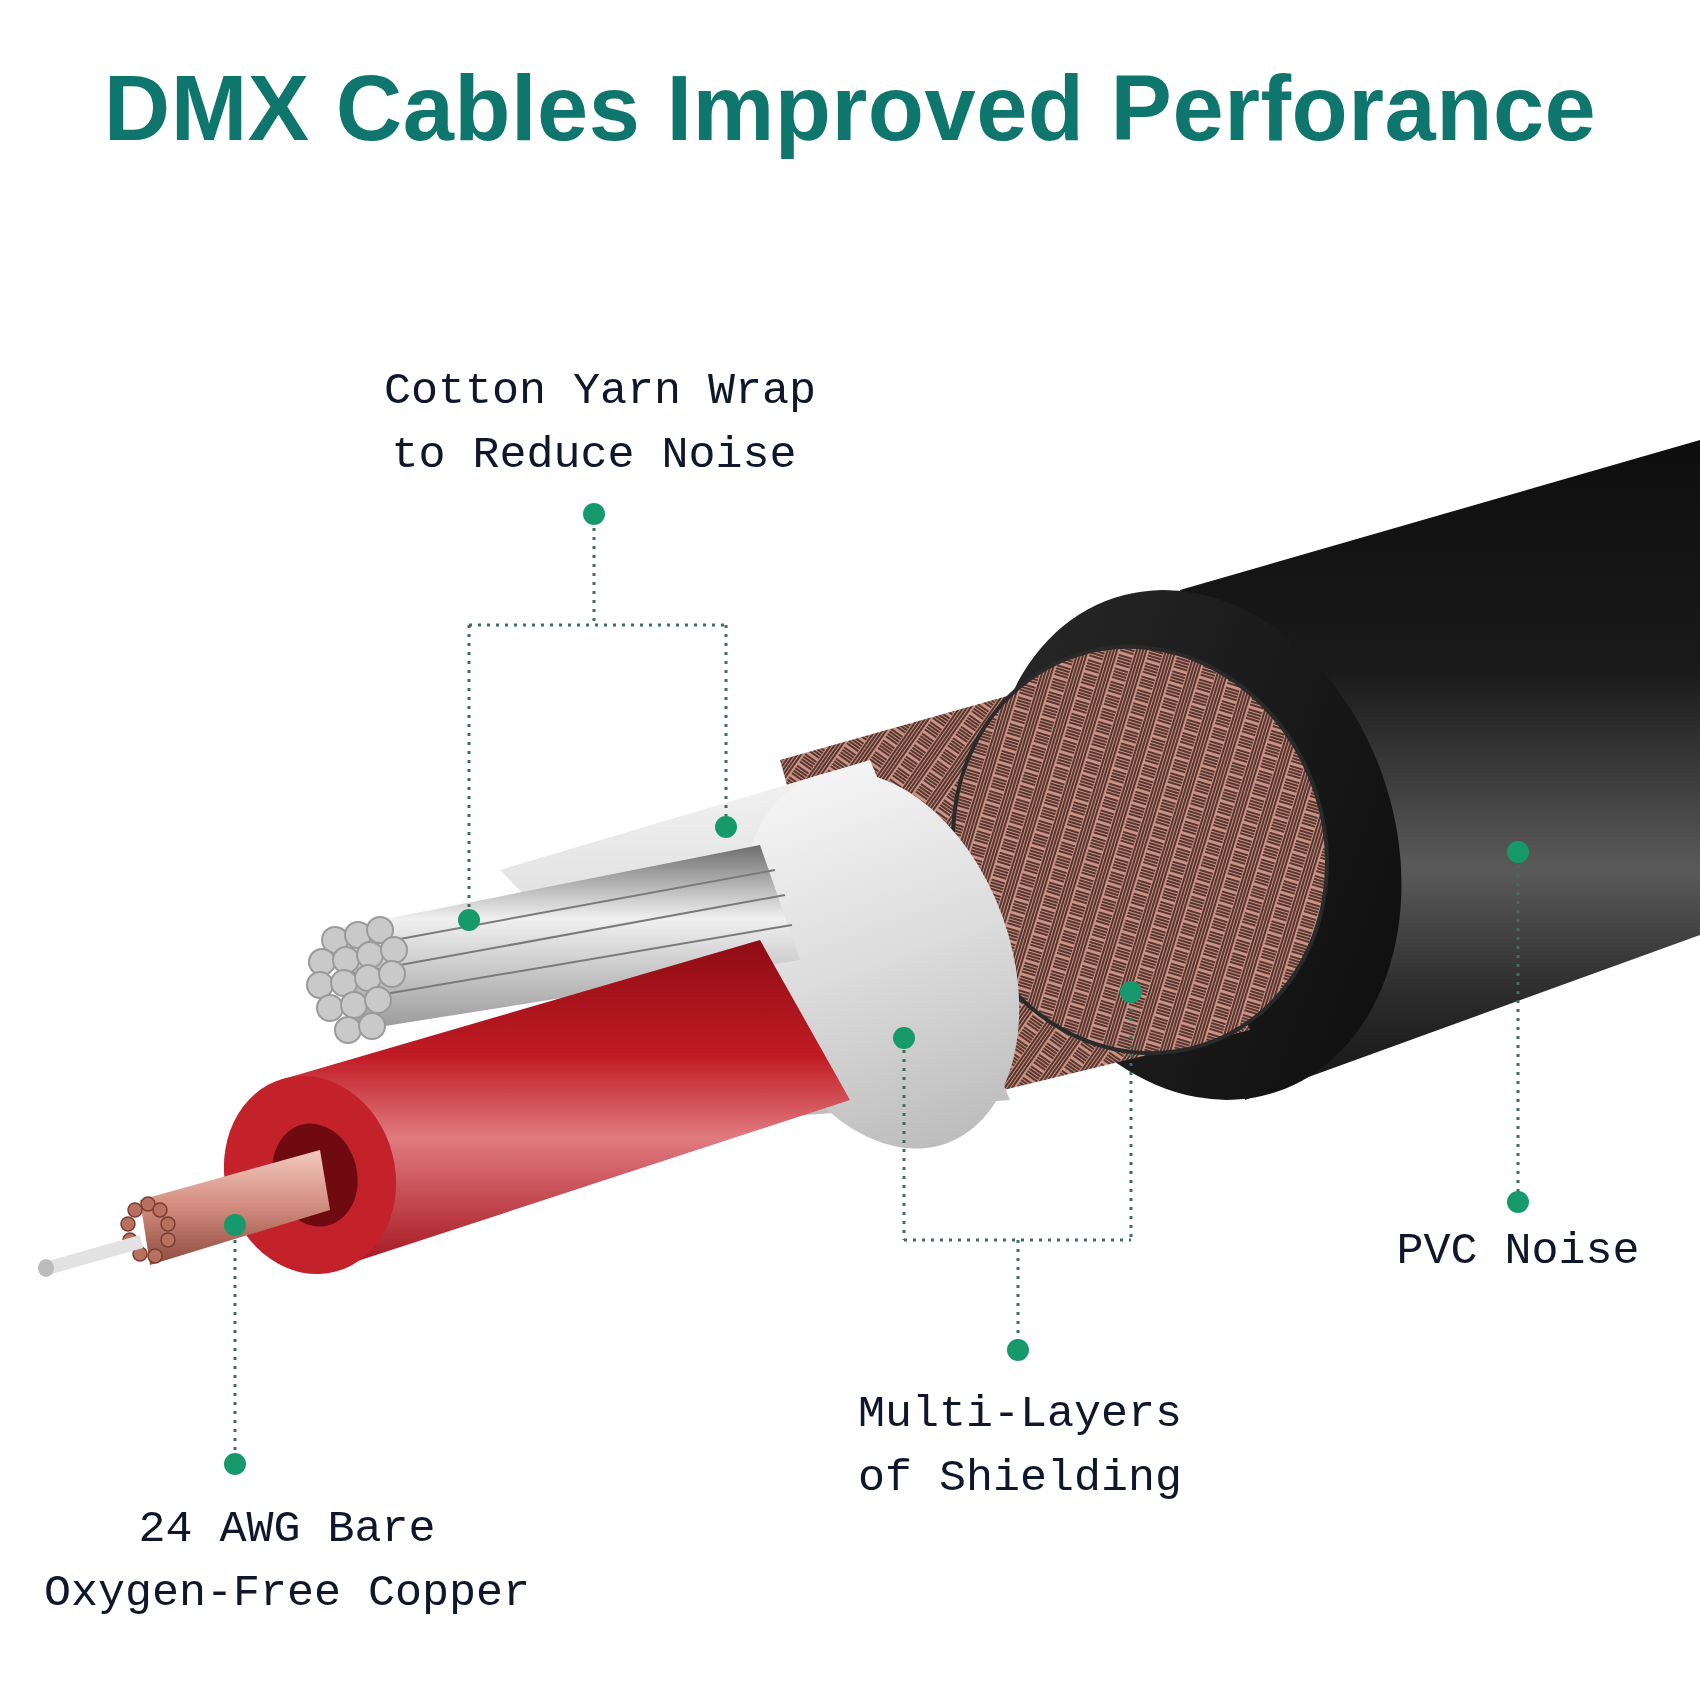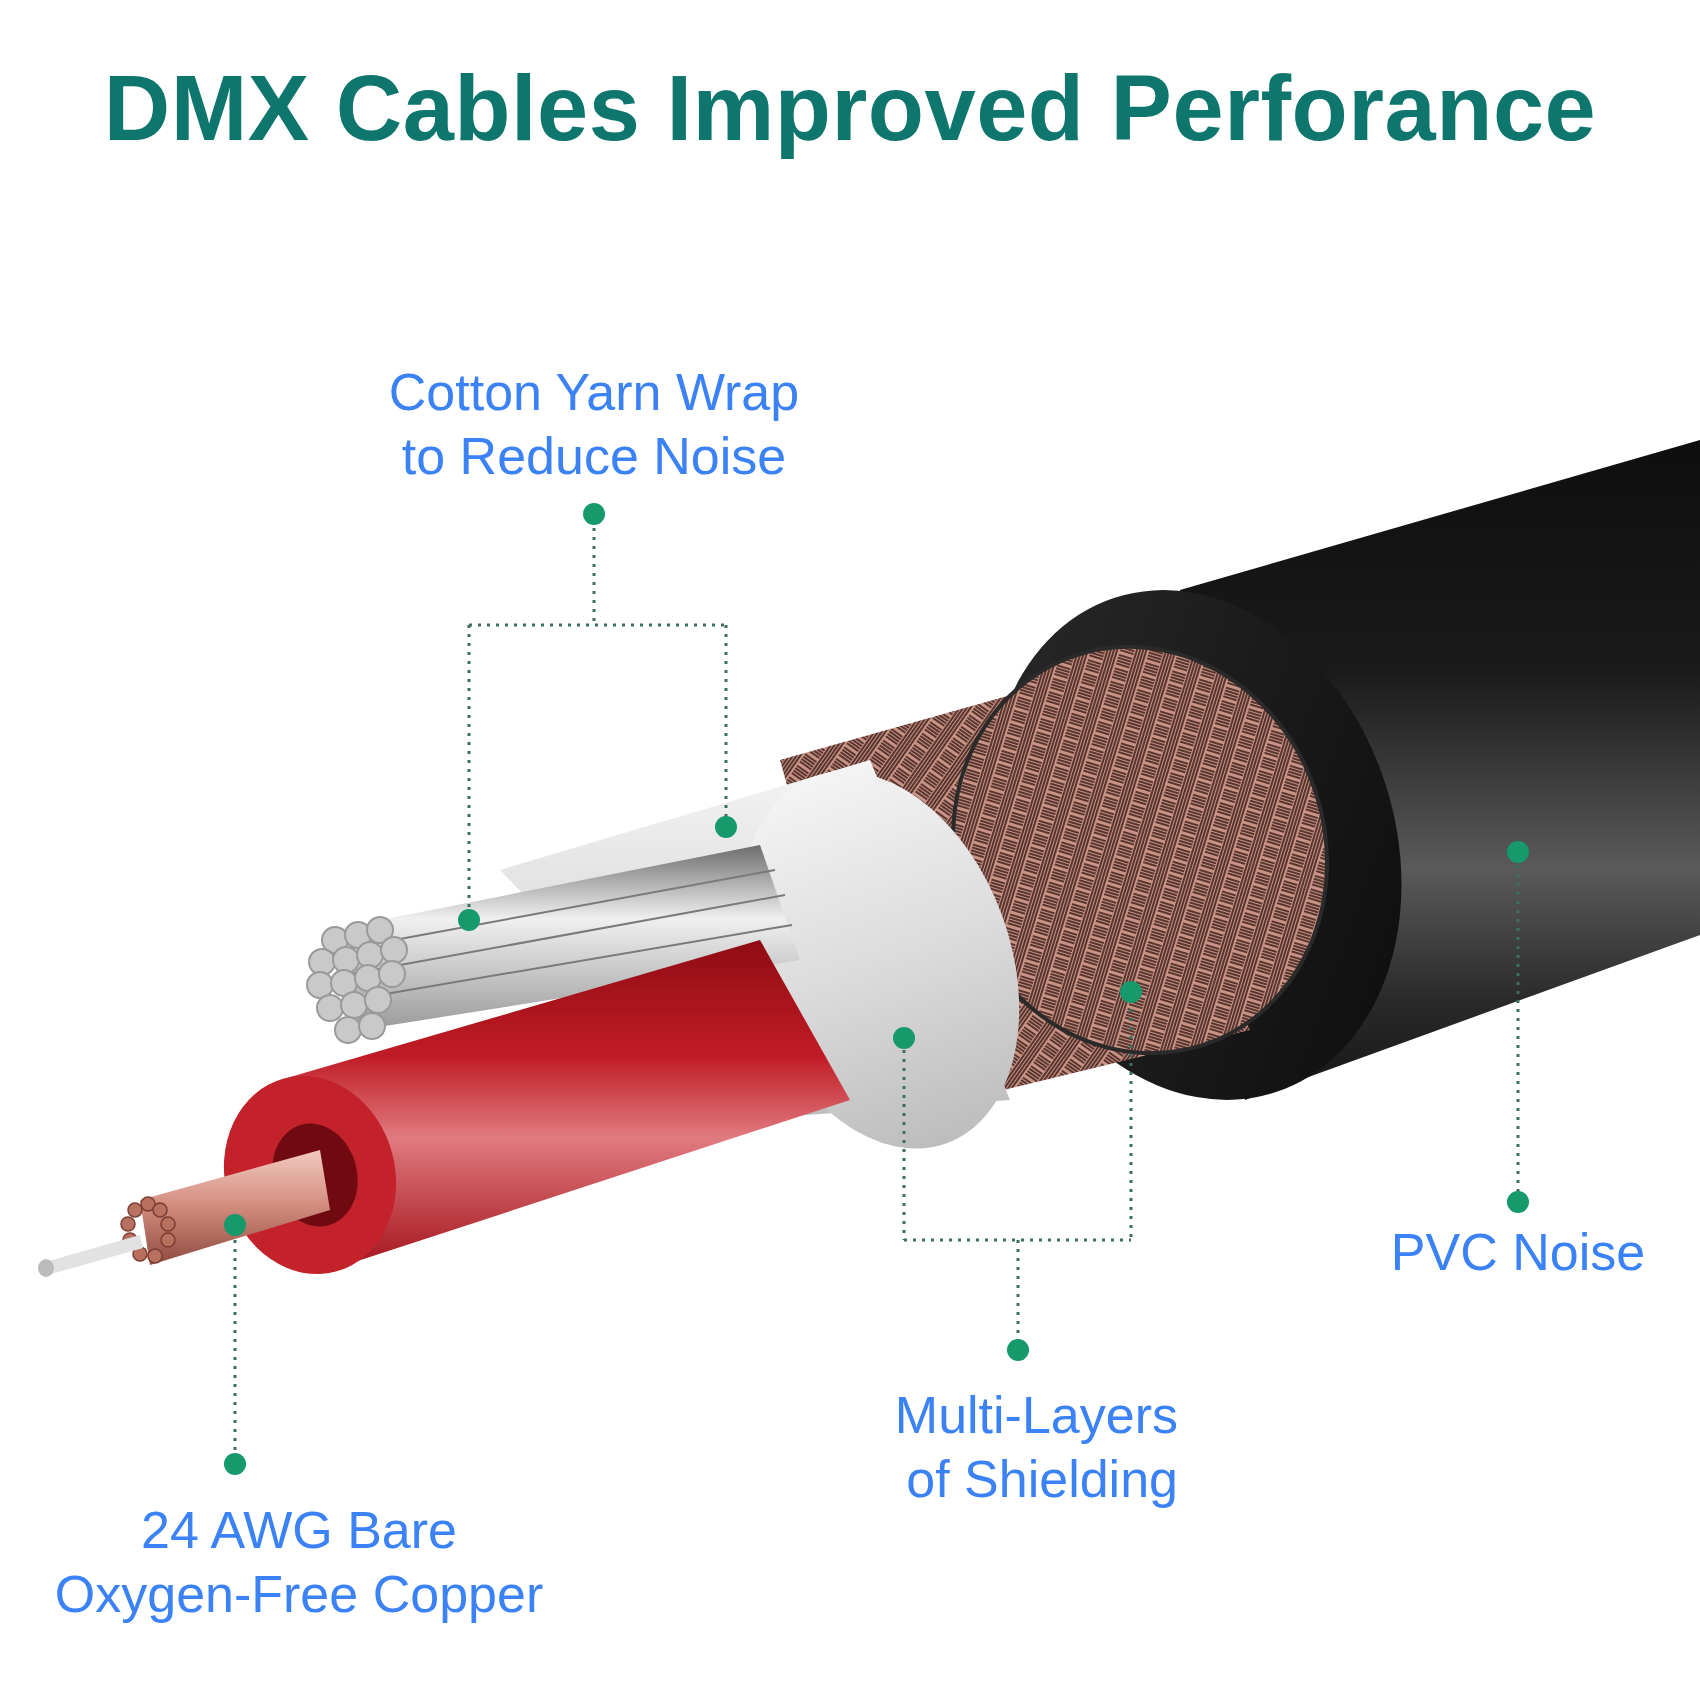--- a/index.html
+++ b/index.html
@@ -3,22 +3,22 @@
 <meta charset="utf-8">
 <style>
   html, body { margin: 0; padding: 0; background: #ffffff; }
   body { width: 1700px; height: 1700px; position: relative; overflow: hidden; font-family: "Liberation Sans", "DejaVu Sans", sans-serif; }
   .title {
     position: absolute; left: 0; top: 62px; width: 1700px; text-align: center;
     font-family: "Liberation Sans", sans-serif; font-weight: 700; font-size: 92px;
     color: #0f766e; letter-spacing: 0.5px; line-height: 1;
   }
   .label {
-    position: absolute; text-align: center; color: #3b82f6;
-    font-family: Liberation Sans, sans-serif; font-size: 52px; line-height: 64px;
+    position: absolute; text-align: center; color: #0f172a;
+    font-family: Liberation Mono, monospace; font-size: 45px; line-height: 64px;
     white-space: nowrap;
   }
   .label span { display: block; }
   svg.art { position: absolute; left: 0; top: 0; }
   .dot { position: absolute; width: 22px; height: 22px; border-radius: 50%; margin-left: -11px; margin-top: -11px; }
 </style>
 </head>
 <body>
 
 <div class="title">DMX Cables Improved Perforance</div>
@@ -175,21 +175,21 @@
 <div class="dot" style="left:1131px;top:992px;background:#16996b"></div>
 <div class="dot" style="left:1018px;top:1350px;background:#16996b"></div>
 <div class="dot" style="left:1518px;top:852px;background:#16996b"></div>
 <div class="dot" style="left:1518px;top:1202px;background:#16996b"></div>
 
 <div class="label" style="left:384px;top:360px;width:420px;">
   <span>Cotton Yarn Wrap</span>
   <span>to Reduce Noise</span>
 </div>
 
-<div class="label" style="left:16px;top:1498px;width:510px;padding-left:28px;">
+<div class="label" style="left:4px;top:1498px;width:510px;padding-left:28px;">
   <span>24 AWG Bare</span>
   <span>Oxygen-Free Copper</span>
 </div>
 
 <div class="label" style="left:858px;top:1383px;width:320px;text-align:right;">
   <span>Multi-Layers</span>
   <span>of Shielding</span>
 </div>
 
 <div class="label" style="left:1348px;top:1220px;width:340px;">

